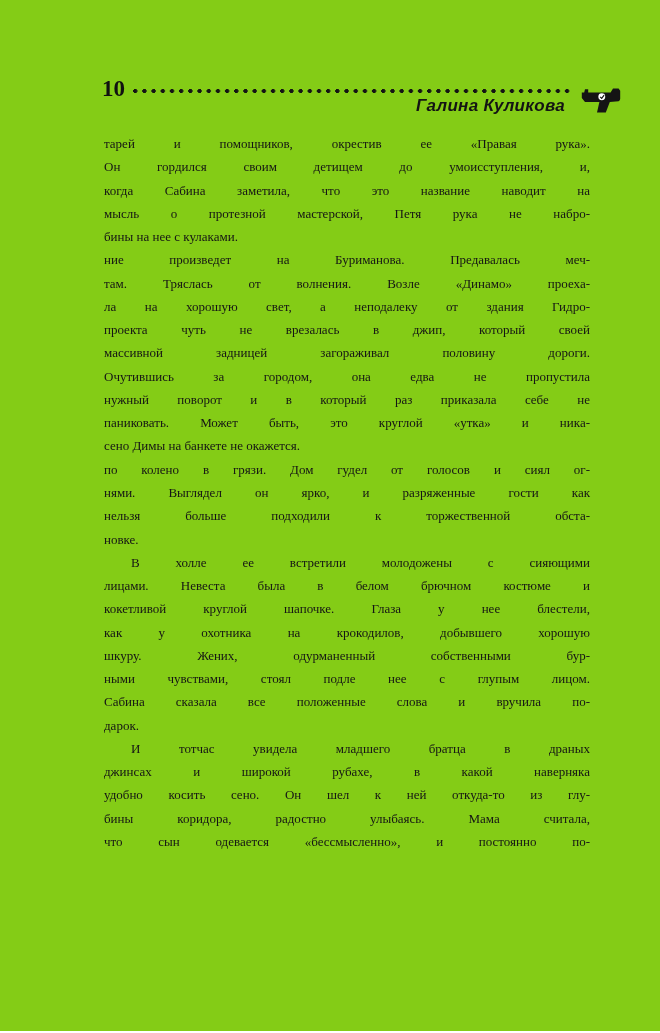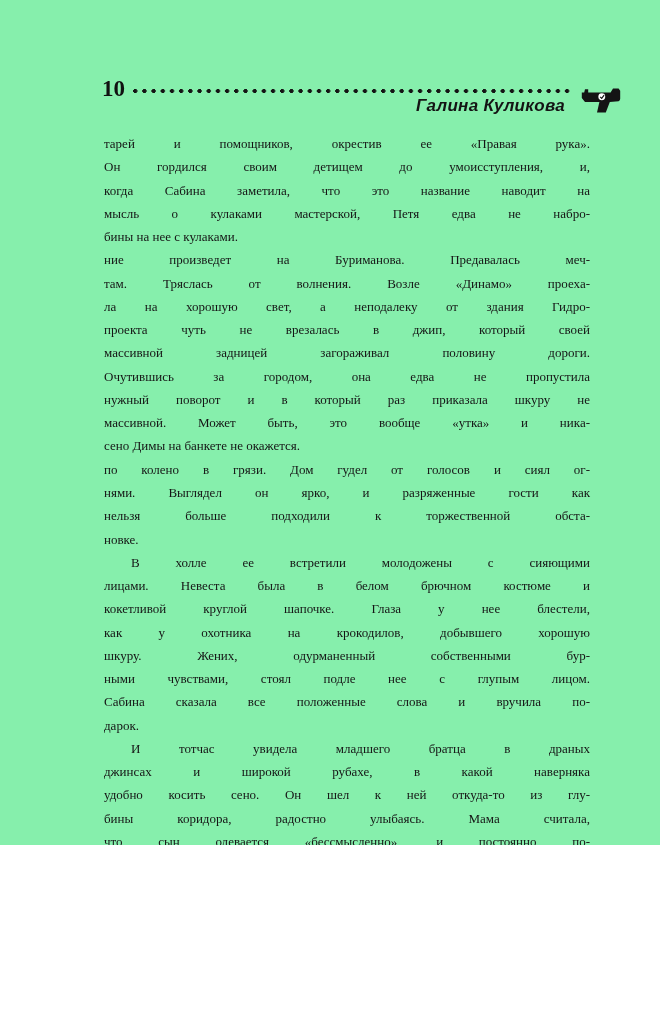--- a/index.html
+++ b/index.html
@@ -3,22 +3,22 @@
 <meta charset="utf-8">
 <style>
   html, body {
     margin: 0;
     padding: 0;
     background: #ffffff;
   }
   .page {
     position: relative;
     width: 660px;
-    height: 845px;
-    background: #86efac;
+    height: 1031px;
+    background: #84cc16;
     overflow: hidden;
     font-family: "Liberation Serif", serif;
     color: #151515;
   }
   
   .page-num {
     position: absolute;
     left: 102px;
     top: 76px;
     font-family: "Liberation Serif", serif;
@@ -97,30 +97,30 @@
       </g>
       <circle cx="26" cy="14.5" r="4.3" fill="#ffffff"></circle>
       <path d="M24 14.5 l1.9 2 l3 -4" stroke="#141414" stroke-width="1.5" fill="none"></path>
     </svg>
   </span>
 
   <div class="text-block">
       <div class="line">тарей и помощников, окрестив ее «Правая рука».</div>
       <div class="line">Он гордился своим детищем до умоисступления, и,</div>
       <div class="line">когда Сабина заметила, что это название наводит на</div>
-      <div class="line">мысль о кулаками мастерской, Петя едва не набро-</div>
+      <div class="line">мысль о протезной мастерской, Петя рука не набро-</div>
       <div class="line no-just">бины на нее с кулаками.</div>
       <div class="line">ние произведет на Буриманова. Предавалась меч-</div>
       <div class="line">там. Тряслась от волнения. Возле «Динамо» проеха-</div>
       <div class="line">ла на хорошую свет, а неподалеку от здания Гидро-</div>
       <div class="line">проекта чуть не врезалась в джип, который своей</div>
       <div class="line">массивной задницей загораживал половину дороги.</div>
       <div class="line">Очутившись за городом, она едва не пропустила</div>
-      <div class="line">нужный поворот и в который раз приказала шкуру не</div>
-      <div class="line">массивной. Может быть, это вообще «утка» и ника-</div>
+      <div class="line">нужный поворот и в который раз приказала себе не</div>
+      <div class="line">паниковать. Может быть, это круглой «утка» и ника-</div>
       <div class="line no-just">сено Димы на банкете не окажется.</div>
       <div class="line">по колено в грязи. Дом гудел от голосов и сиял ог-</div>
       <div class="line">нями. Выглядел он ярко, и разряженные гости как</div>
       <div class="line">нельзя больше подходили к торжественной обста-</div>
       <div class="line no-just">новке.</div>
       <div class="line indent">В холле ее встретили молодожены с сияющими</div>
       <div class="line">лицами. Невеста была в белом брючном костюме и</div>
       <div class="line">кокетливой круглой шапочке. Глаза у нее блестели,</div>
       <div class="line">как у охотника на крокодилов, добывшего хорошую</div>
       <div class="line">шкуру. Жених, одурманенный собственными бур-</div>

